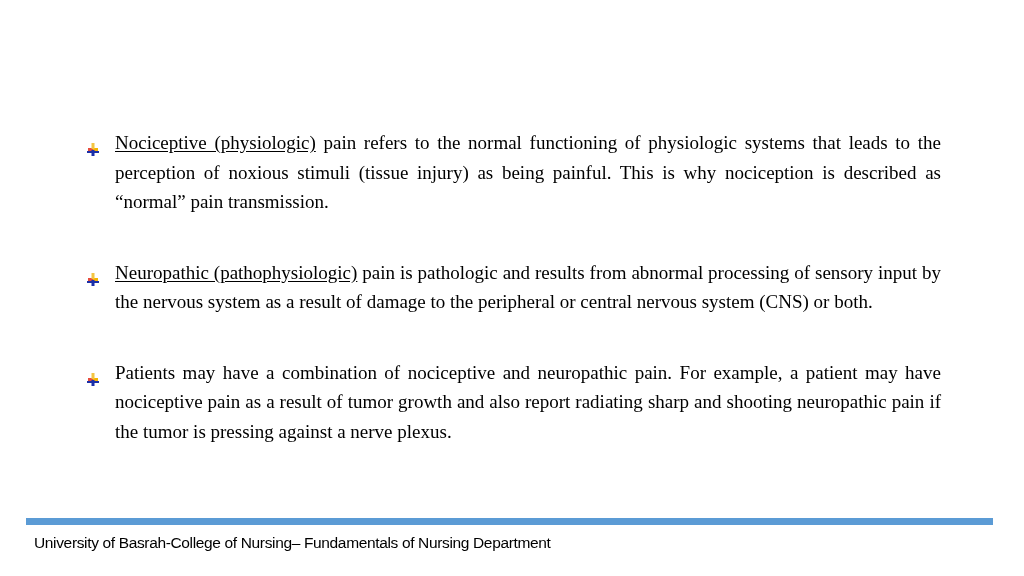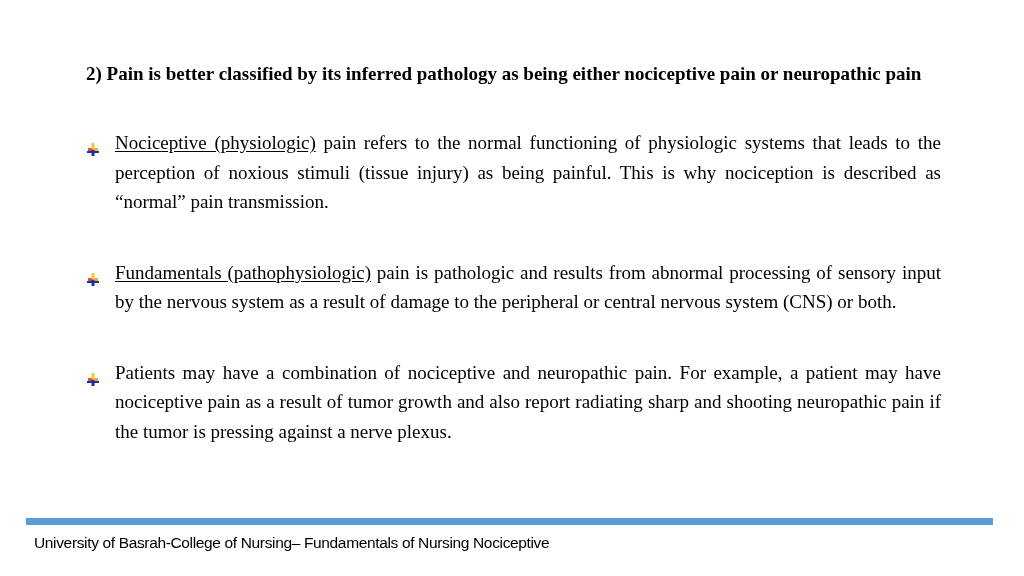--- a/index.html
+++ b/index.html
@@ -82,21 +82,20 @@
     letter-spacing: -0.35px;
     color: #000000;
     white-space: nowrap;
   }
 </style>
 </head>
 <body>
 
 <div class="slide">
 
-  <p class="heading">2) Pain is better classified by its inferred pathology as being either nociceptive pain or neuropathic pain</p>
 
   <ul class="bullets">
     <li class="bullet">
       <span class="bullet-icon">
         <svg width="14" height="14" viewBox="0 0 14 14">
           <rect x="2" y="5" width="5" height="4" fill="#e84c3d"></rect>
           <rect x="7" y="5" width="5" height="4" fill="#f4b400"></rect>
           <rect x="5.5" y="0" width="3" height="6" fill="#f4c542"></rect>
           <rect x="1" y="8" width="12" height="2" fill="#1a2fa8"></rect>
           <rect x="5.5" y="7" width="3" height="6" fill="#1a2fa8"></rect>
@@ -107,32 +106,32 @@
     <li class="bullet">
       <span class="bullet-icon">
         <svg width="14" height="14" viewBox="0 0 14 14">
           <rect x="2" y="5" width="5" height="4" fill="#e84c3d"></rect>
           <rect x="7" y="5" width="5" height="4" fill="#f4b400"></rect>
           <rect x="5.5" y="0" width="3" height="6" fill="#f4c542"></rect>
           <rect x="1" y="8" width="12" height="2" fill="#1a2fa8"></rect>
           <rect x="5.5" y="7" width="3" height="6" fill="#1a2fa8"></rect>
         </svg>
       </span>
-      <span class="term">Fundamentals (pathophysiologic)</span><span> pain is pathologic and results from abnormal processing of sensory input by the nervous system as a result of damage to the peripheral or central nervous system (CNS) or both.</span>
+      <span class="term">Neuropathic (pathophysiologic)</span><span> pain is pathologic and results from abnormal processing of sensory input by the nervous system as a result of damage to the peripheral or central nervous system (CNS) or both.</span>
     </li>
     <li class="bullet">
       <span class="bullet-icon">
         <svg width="14" height="14" viewBox="0 0 14 14">
           <rect x="2" y="5" width="5" height="4" fill="#e84c3d"></rect>
           <rect x="7" y="5" width="5" height="4" fill="#f4b400"></rect>
           <rect x="5.5" y="0" width="3" height="6" fill="#f4c542"></rect>
           <rect x="1" y="8" width="12" height="2" fill="#1a2fa8"></rect>
           <rect x="5.5" y="7" width="3" height="6" fill="#1a2fa8"></rect>
         </svg>
       </span>
       <span>Patients may have a combination of nociceptive and neuropathic pain. For example, a patient may have nociceptive pain as a result of tumor growth and also report radiating sharp and shooting neuropathic pain if the tumor is pressing against a nerve plexus.</span>
     </li>
   </ul>
 
   <div class="footer-bar"></div>
-  <div class="footer-text">University of Basrah-College of Nursing– Fundamentals of Nursing Nociceptive</div>
+  <div class="footer-text">University of Basrah-College of Nursing– Fundamentals of Nursing Department</div>
 
 </div>
 
 </body></html>

